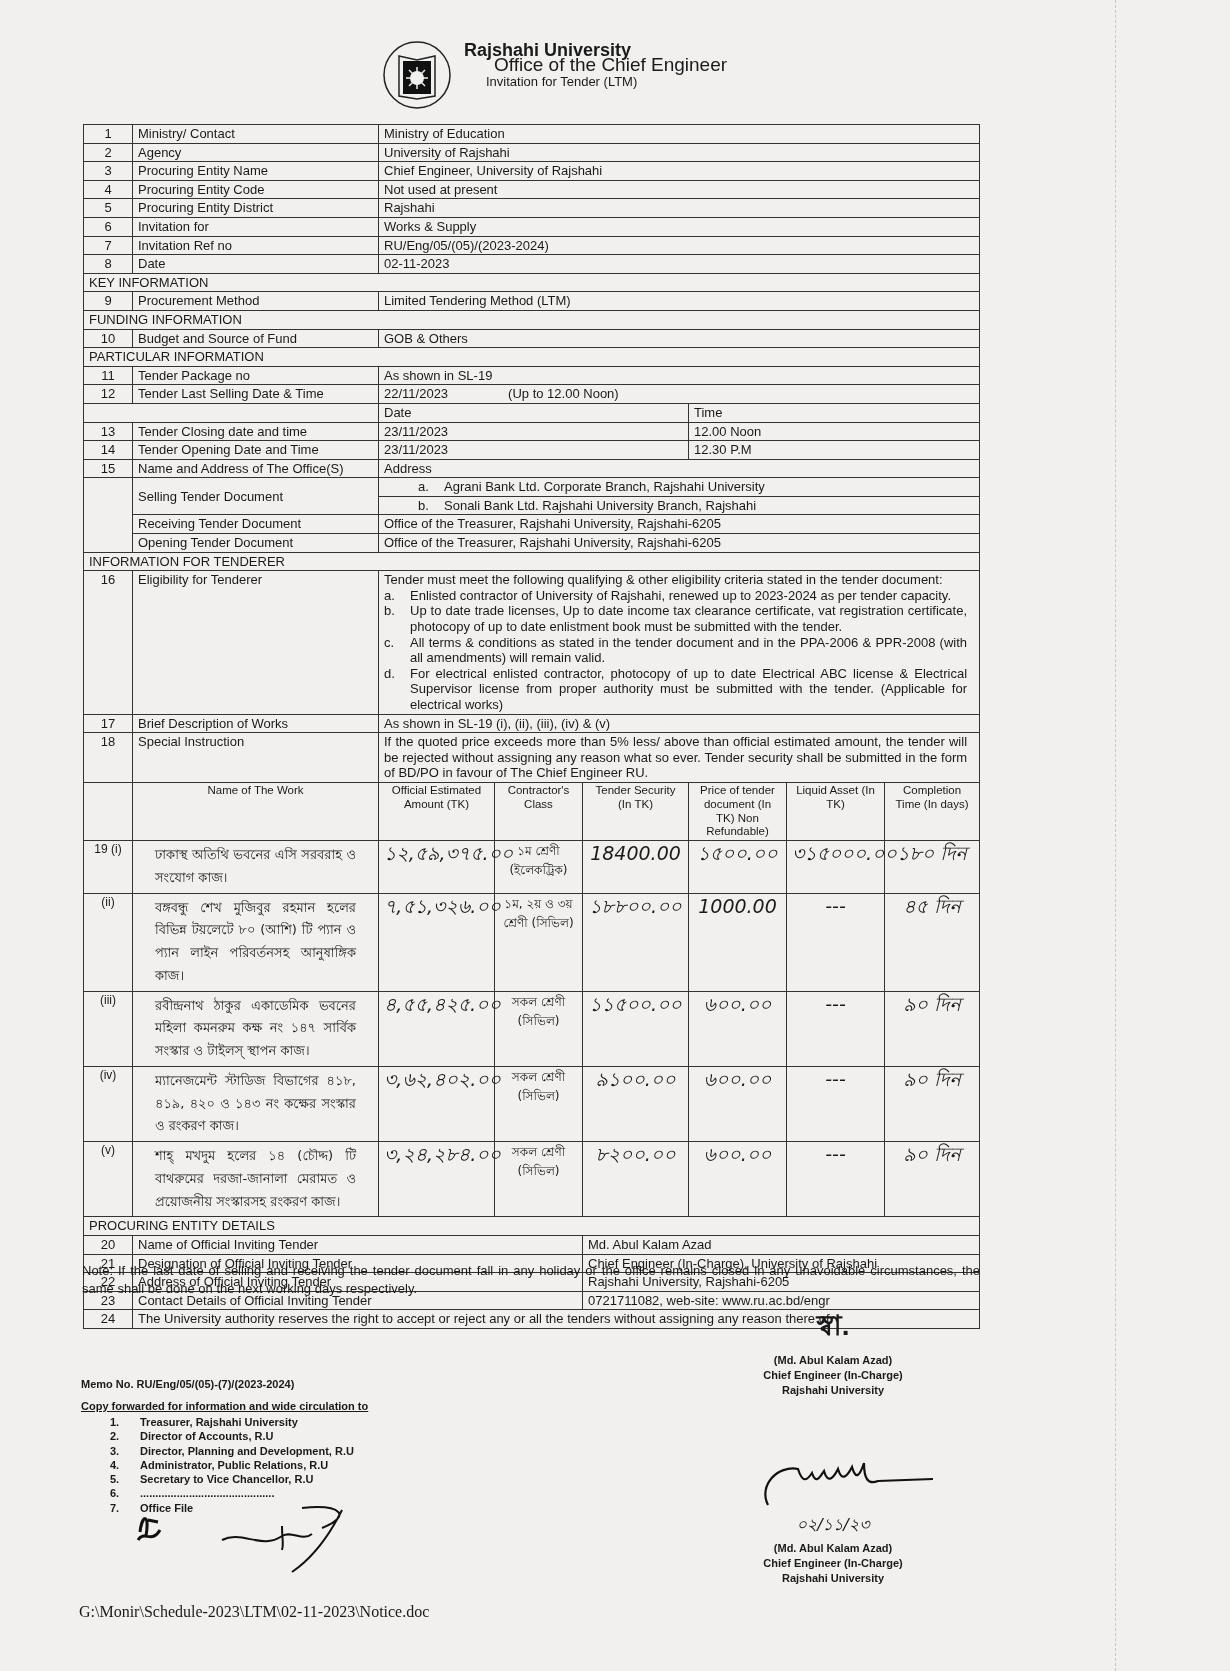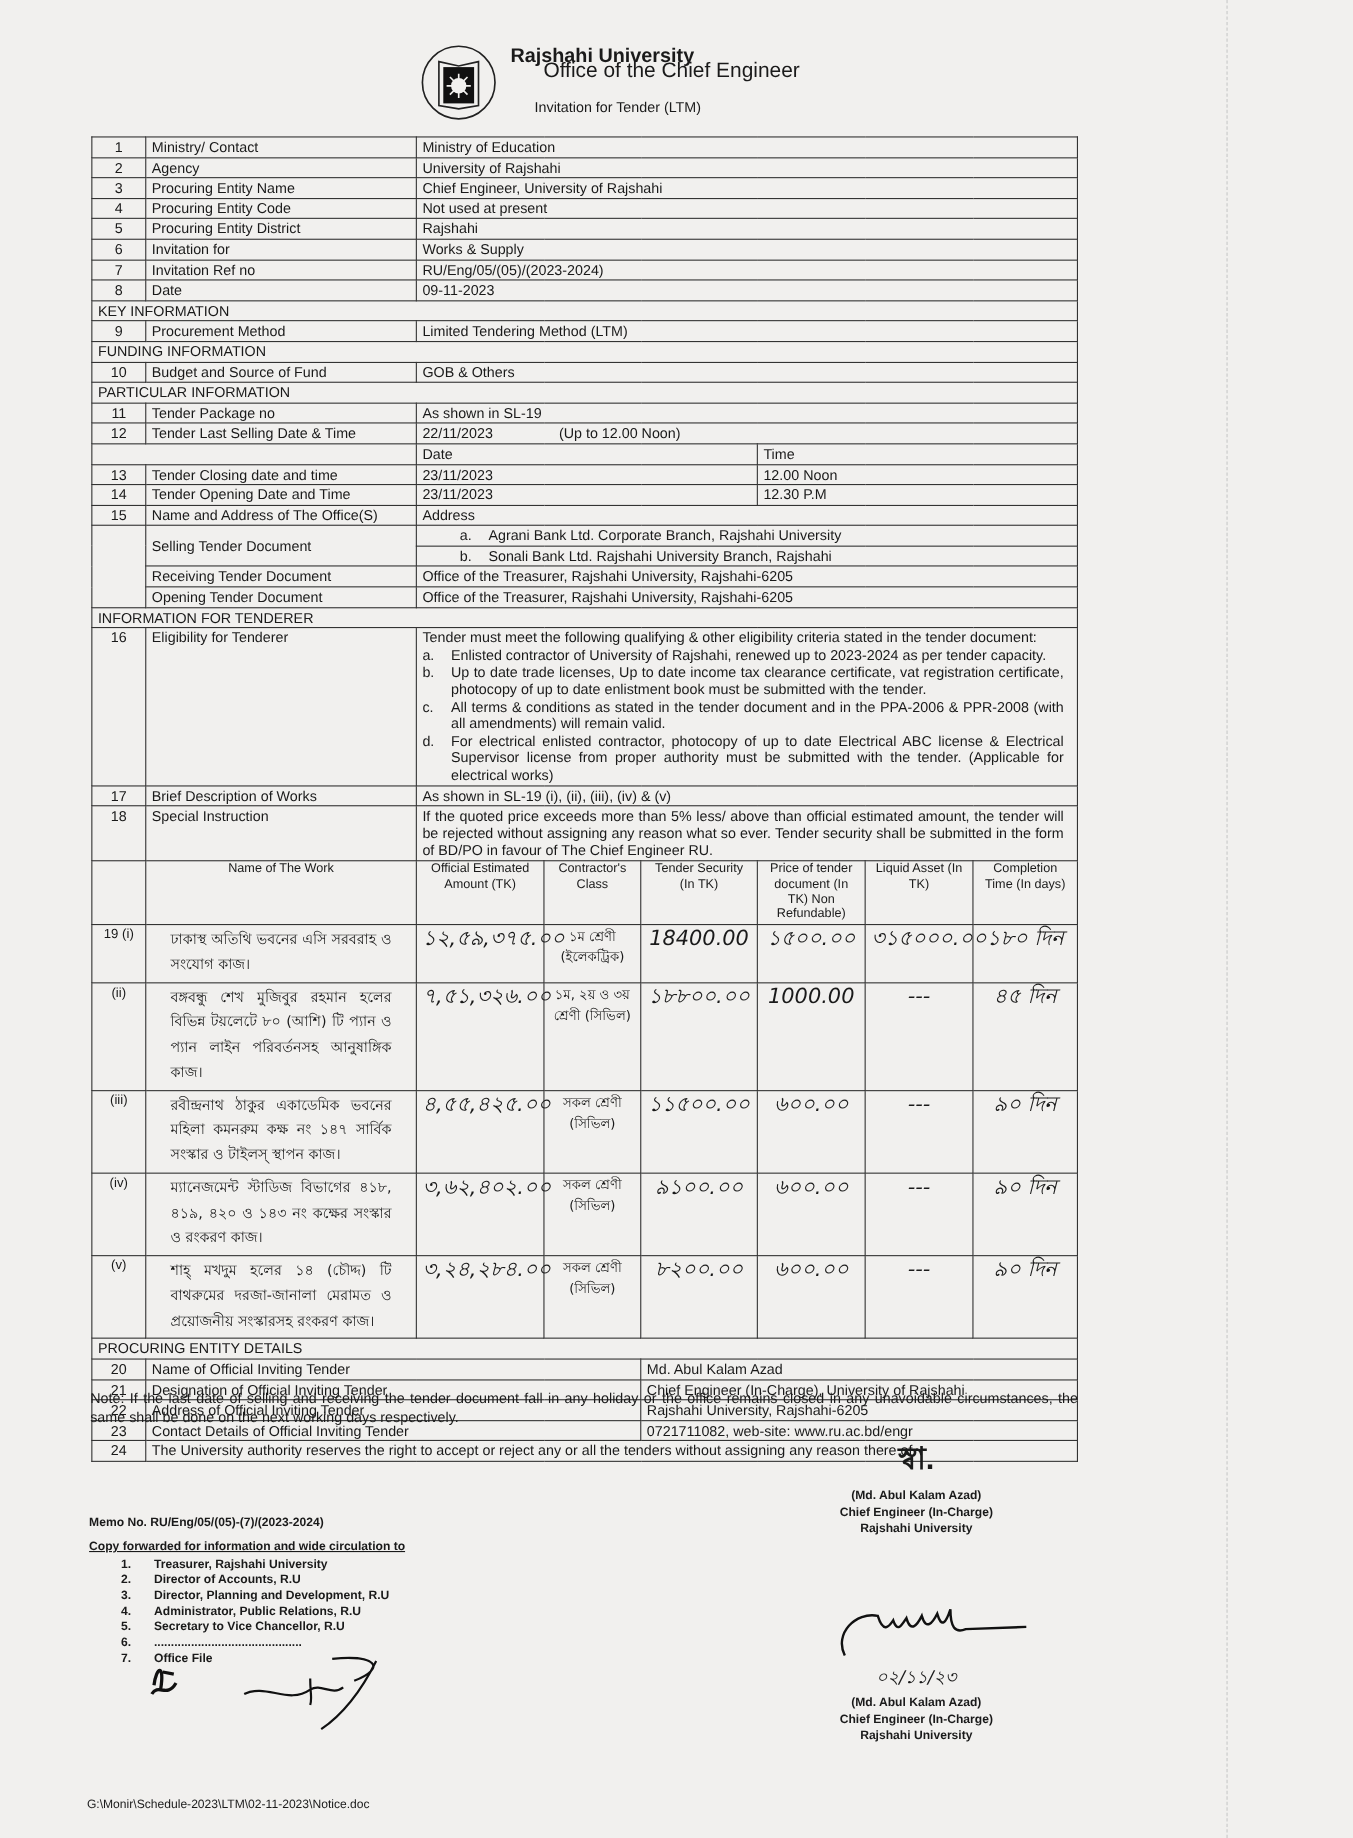--- a/index.html
+++ b/index.html
@@ -6,21 +6,21 @@
   body {
     width:1230px; height:1671px; position:relative; overflow:hidden;
     background:#f1f0ee;
     font-family:"Liberation Sans", sans-serif;
     color:#1a1a1a;
   }
   .abs { position:absolute; }
   .header-logo { left:382px; top:40px; width:70px; height:70px; }
   .header-title { left:464px; top:40px; font-size:18px; font-weight:bold; }
   .header-sub1 { left:482px; top:54px; font-size:19px;margin-left:12px; }
-  .header-sub2 { left:486px; top:90px; font-size:13px; }
+  .header-sub2 { left:486px; top:74px; font-size:13px; }
 
   table.tender {
     position:absolute; left:83px; top:124px; width:896px;
     border-collapse:collapse; table-layout:fixed;
     font-size:13px; line-height:1.2;
   }
   table.tender td {
     border:1px solid #333; padding:1px 5px; vertical-align:top;
   }
   td.sl { text-align:center; }
@@ -40,21 +40,21 @@
 
   .note { left:82px; top:1262px; width:898px; font-size:13px; line-height:1.35; text-align:justify; }
   .sign1 { left:748px; top:1304px; width:170px; text-align:center; }
   .sig-text { font-size:11px; font-weight:bold; line-height:1.35; }
   .sign2 { left:748px; top:1512px; width:170px; text-align:center; }
   .memo { left:81px; top:1378px; font-size:11px; font-weight:bold; }
   .cc-head { left:81px; top:1400px; font-size:11px; font-weight:bold; text-decoration:underline; }
   .cc-list { left:110px; top:1415px; font-size:11px; font-weight:bold; line-height:14.3px; }
   .cc-list .row { display:flex; }
   .cc-list .n { width:30px; }
-  .filepath { left:79px; top:1603px; font-size:11px; font-family:Liberation Sans, sans-serif;margin-top:32px; }
+  .filepath { left:79px; top:1603px; font-size:16px; font-family:Liberation Serif, serif; }
   .edge-dash { left:1115px; top:0; width:1px; height:1671px; border-left:1px dashed #c8c8c8; }
 </style>
 </head>
 <body>
 
 <div class="abs edge-dash"></div>
 
 <svg class="abs header-logo" viewBox="0 0 70 70">
   <circle cx="35" cy="35" r="33" fill="none" stroke="#222" stroke-width="1.5"></circle>
   <path d="M17 16 L35 20 L53 16 L53 56 L35 59 L17 56 Z" fill="none" stroke="#222" stroke-width="1.5"></path>
@@ -116,21 +116,21 @@
       <td colspan="6">Works &amp; Supply</td>
       </tr>
       <tr>
       <td class="sl">7</td>
       <td>Invitation Ref no</td>
       <td colspan="6">RU/Eng/05/(05)/(2023-2024)</td>
       </tr>
       <tr>
       <td class="sl">8</td>
       <td>Date</td>
-      <td colspan="6">09-11-2023</td>
+      <td colspan="6">02-11-2023</td>
       </tr>
       <tr>
         <td colspan="8" class="section">KEY INFORMATION</td>
       </tr>
       <tr>
       <td class="sl">9</td>
       <td>Procurement Method</td>
       <td colspan="6">Limited Tendering Method (LTM)</td>
       </tr>
       <tr>

